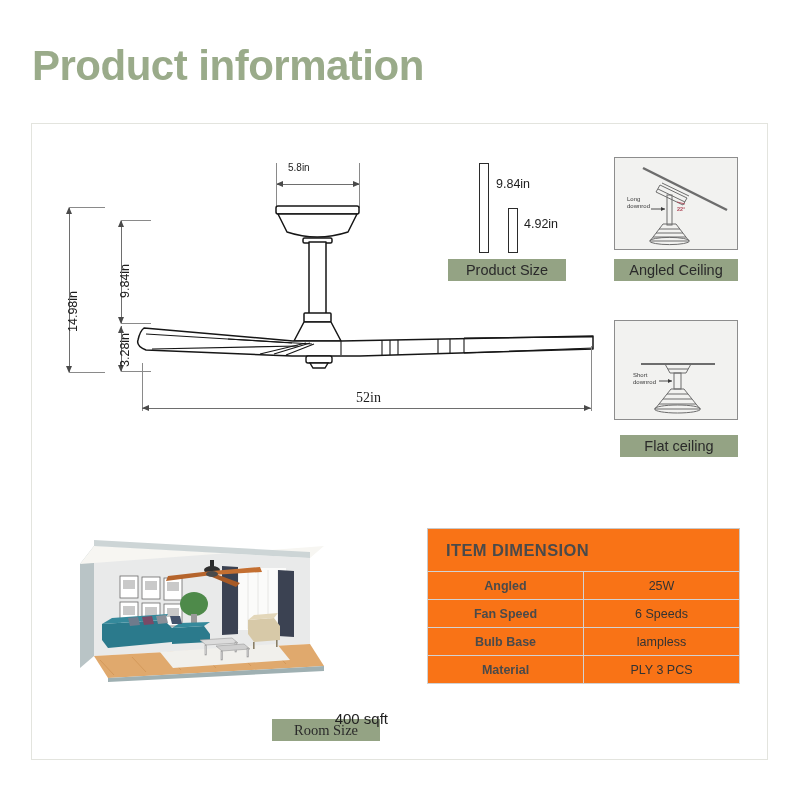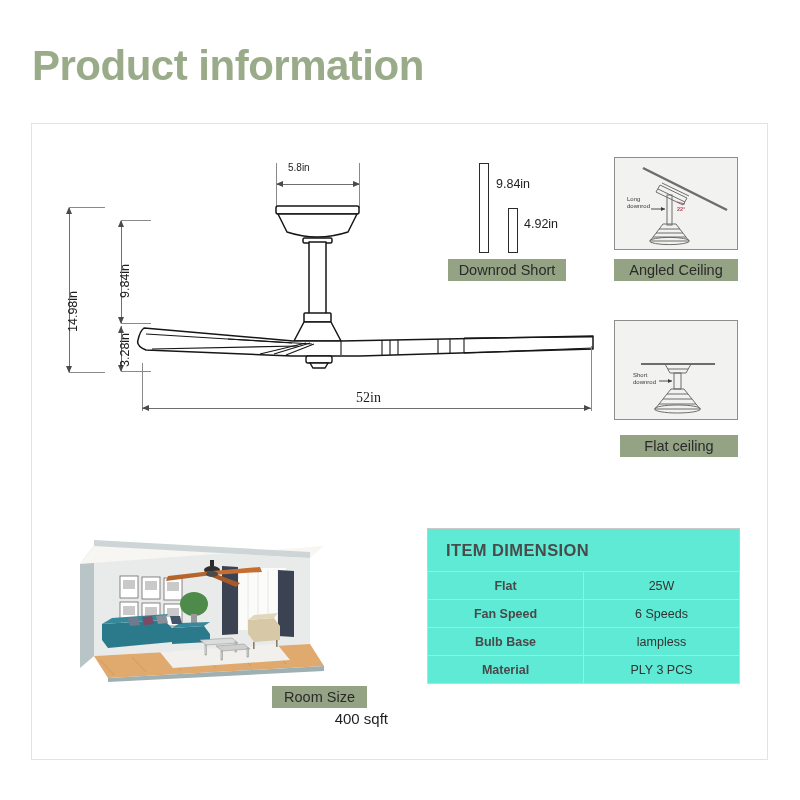--- a/index.html
+++ b/index.html
@@ -150,21 +150,21 @@
   }
 
   
   #spec-table {
     position: absolute;
     left: 427px;
     top: 528px;
     width: 313px;
     border: 1px solid #c9c9c9;
     border-collapse: collapse;
-    background: #5eead4;
+    background: #f97316;
     table-layout: fixed;
   }
   #spec-table td {
     border: 1px solid #d2d2d2;
     height: 27px;
     font-size: 13px;
     color: #3a3a3a;
     padding: 0;
   }
   #spec-table .th-cell {
@@ -279,21 +279,21 @@
   <div class="arrow right" style="left:524px; top:255px;"></div>
   <div class="dim-label" style="left:296px; top:240px; font-size:14px;font-family:Liberation Serif, serif;">52in</div>
 </div>
 
 <div id="downrod-group">
   <div class="rod" style="left:31px; top:8px; width:10px; height:90px;"></div>
   <div class="dim-label" style="left:48px; top:22px;">9.84in</div>
   <div class="rod" style="left:60px; top:53px; width:10px; height:45px;"></div>
   <div class="dim-label" style="left:76px; top:62px;">4.92in</div>
 </div>
-<div class="badge" style="left:448px; top:259px; width:118px;">Downrod Short</div>
+<div class="badge" style="left:448px; top:259px; width:118px;">Product Size</div>
 
 <div class="ceiling-card" style="left:614px; top:157px; width:124px; height:93px;">
   <svg width="124" height="93" viewBox="0 0 124 93">
 
     <line x1="28" y1="10" x2="112" y2="52" stroke="#6d6d6d" stroke-width="2.4"></line>
 
     <g fill="none" stroke="#6d6d6d" stroke-width="1">
       <path d="M45 27 L72 40 L68 47 L41 34 Z"></path>
       <path d="M43 31 L70 44"></path>
       <path d="M47 25 L74 38"></path>
@@ -438,30 +438,30 @@
     <g>
       <rect x="138" y="36" width="4" height="9" fill="#2a2a2a"></rect>
       <ellipse cx="140" cy="46" rx="8" ry="4" fill="#2f2f2f"></ellipse>
       <polygon points="140,47 96,52 94,57 140,51" fill="#b5642c"></polygon>
       <polygon points="140,47 188,43 190,48 140,51" fill="#c46f31"></polygon>
       <polygon points="141,49 168,59 164,63 140,53" fill="#a85a26"></polygon>
       <ellipse cx="140" cy="50" rx="6" ry="3" fill="#4a4a4a"></ellipse>
     </g>
   </svg>
 </div>
-<div class="badge" style="left:272px; top:686px; width:95px;">Room Size</div>
+<div class="badge" style="left:272px; top:719px; width:108px;font-family:Liberation Serif, serif;">Room Size</div>
 <div id="room-caption-value">400 sqft</div>
 
 <table id="spec-table">
   <tbody>
     <tr>
       <td class="th-cell" colspan="2">ITEM DIMENSION</td>
     </tr>
     <tr>
-      <td class="key-cell">Flat</td>
+      <td class="key-cell">Angled</td>
       <td class="val-cell">25W</td>
     </tr>
     <tr>
       <td class="key-cell">Fan Speed</td>
       <td class="val-cell">6 Speeds</td>
     </tr>
     <tr>
       <td class="key-cell">Bulb Base</td>
       <td class="val-cell">lampless</td>
     </tr>

